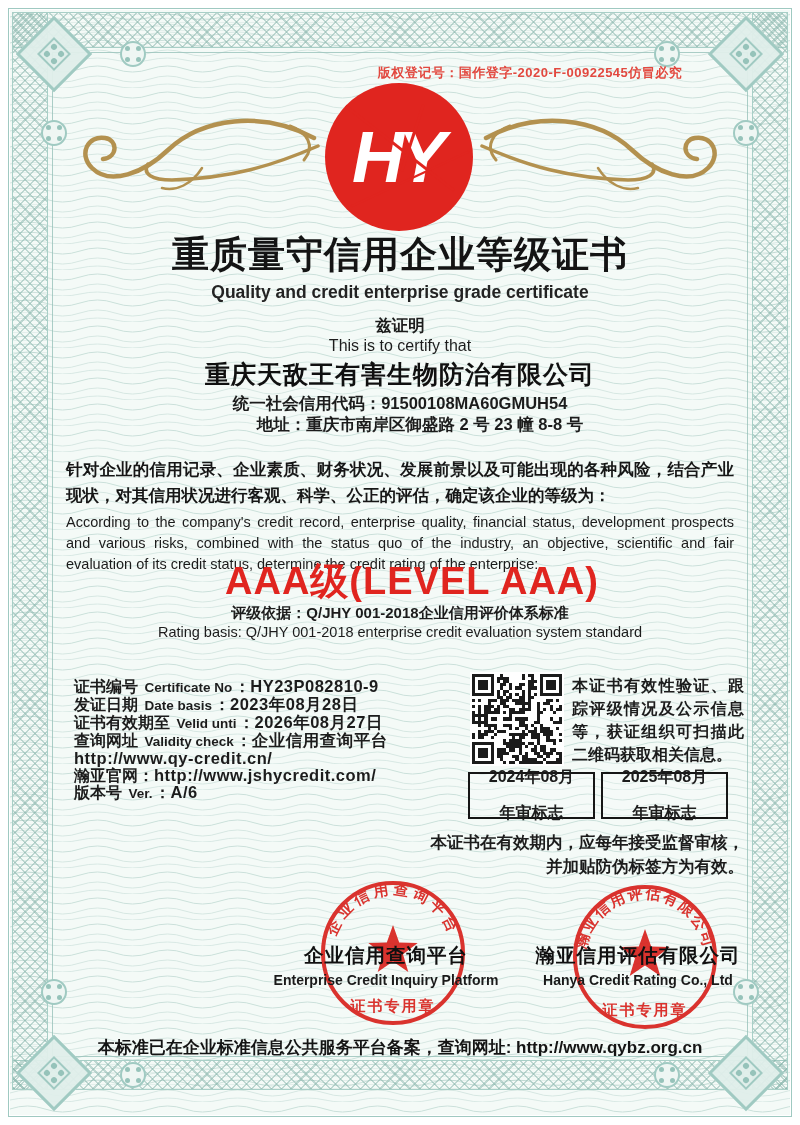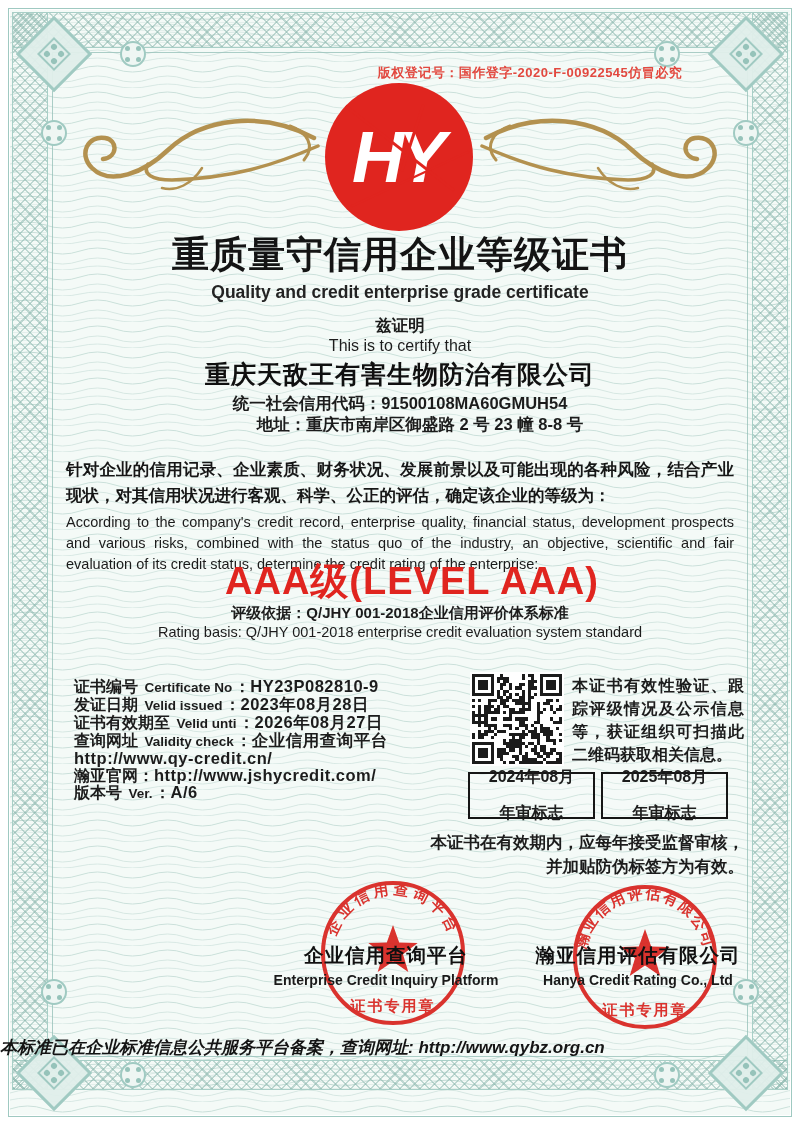--- a/index.html
+++ b/index.html
@@ -98,22 +98,22 @@
   
   .stamp{position:absolute; z-index:6; opacity:.92;}
   .stamp.s1{left:313px; top:873px;}
   .stamp.s2{left:565px; top:877px;}
   .issuer{position:absolute; z-index:7; text-align:center;}
   .issuer .icn{font-size:19.5px; font-weight:800; letter-spacing:1px; color:#101010;}
   .issuer .ien{font-size:14px; font-weight:600; color:#1a1a1a; margin-top:3px;}
   .issuer.i1{left:236px; top:942px; width:300px;}
   .issuer.i2{left:478px; top:942px; width:320px;}
 
-  .footer{position:absolute; left:0; top:1036px; width:800px; z-index:5;
-    font-size:17px; font-weight:700; color:#141414;font-style:italic;}
+  .footer{position:absolute; left:0; top:1036px; width:800px; text-align:center; z-index:5;
+    font-size:17px; font-weight:700; color:#141414;}
 </style>
 </head>
 <body>
 
 <div id="page">
 
   <div class="paper"></div>
 
   <svg id="bg" width="780" height="1105" aria-hidden="true">
     <defs>
@@ -256,21 +256,21 @@
   <div class="basis-cn">评级依据：Q/JHY 001-2018企业信用评价体系标准</div>
   <div class="basis-en">Rating basis: Q/JHY 001-2018 enterprise credit evaluation system standard</div>
 
   <div class="info">
     <div class="irow">
       <span class="cnl">证书编号</span>
       <span class="enl">Certificate No</span><span class="cnl">：</span><span class="ival">HY23P082810-9</span>
     </div>
     <div class="irow">
       <span class="cnl">发证日期</span>
-      <span class="enl">Velid issued</span><span class="cnl">：</span><span class="ival">2023年08月28日</span>
+      <span class="enl">Date basis</span><span class="cnl">：</span><span class="ival">2023年08月28日</span>
     </div>
     <div class="irow">
       <span class="cnl">证书有效期至</span>
       <span class="enl">Velid unti</span><span class="cnl">：</span><span class="ival">2026年08月27日</span>
     </div>
     <div class="irow">
       <span class="cnl">查询网址</span>
       <span class="enl">Validity check</span><span class="cnl">：</span><span class="ival">企业信用查询平台</span>
     </div>
     <div class="irow">

